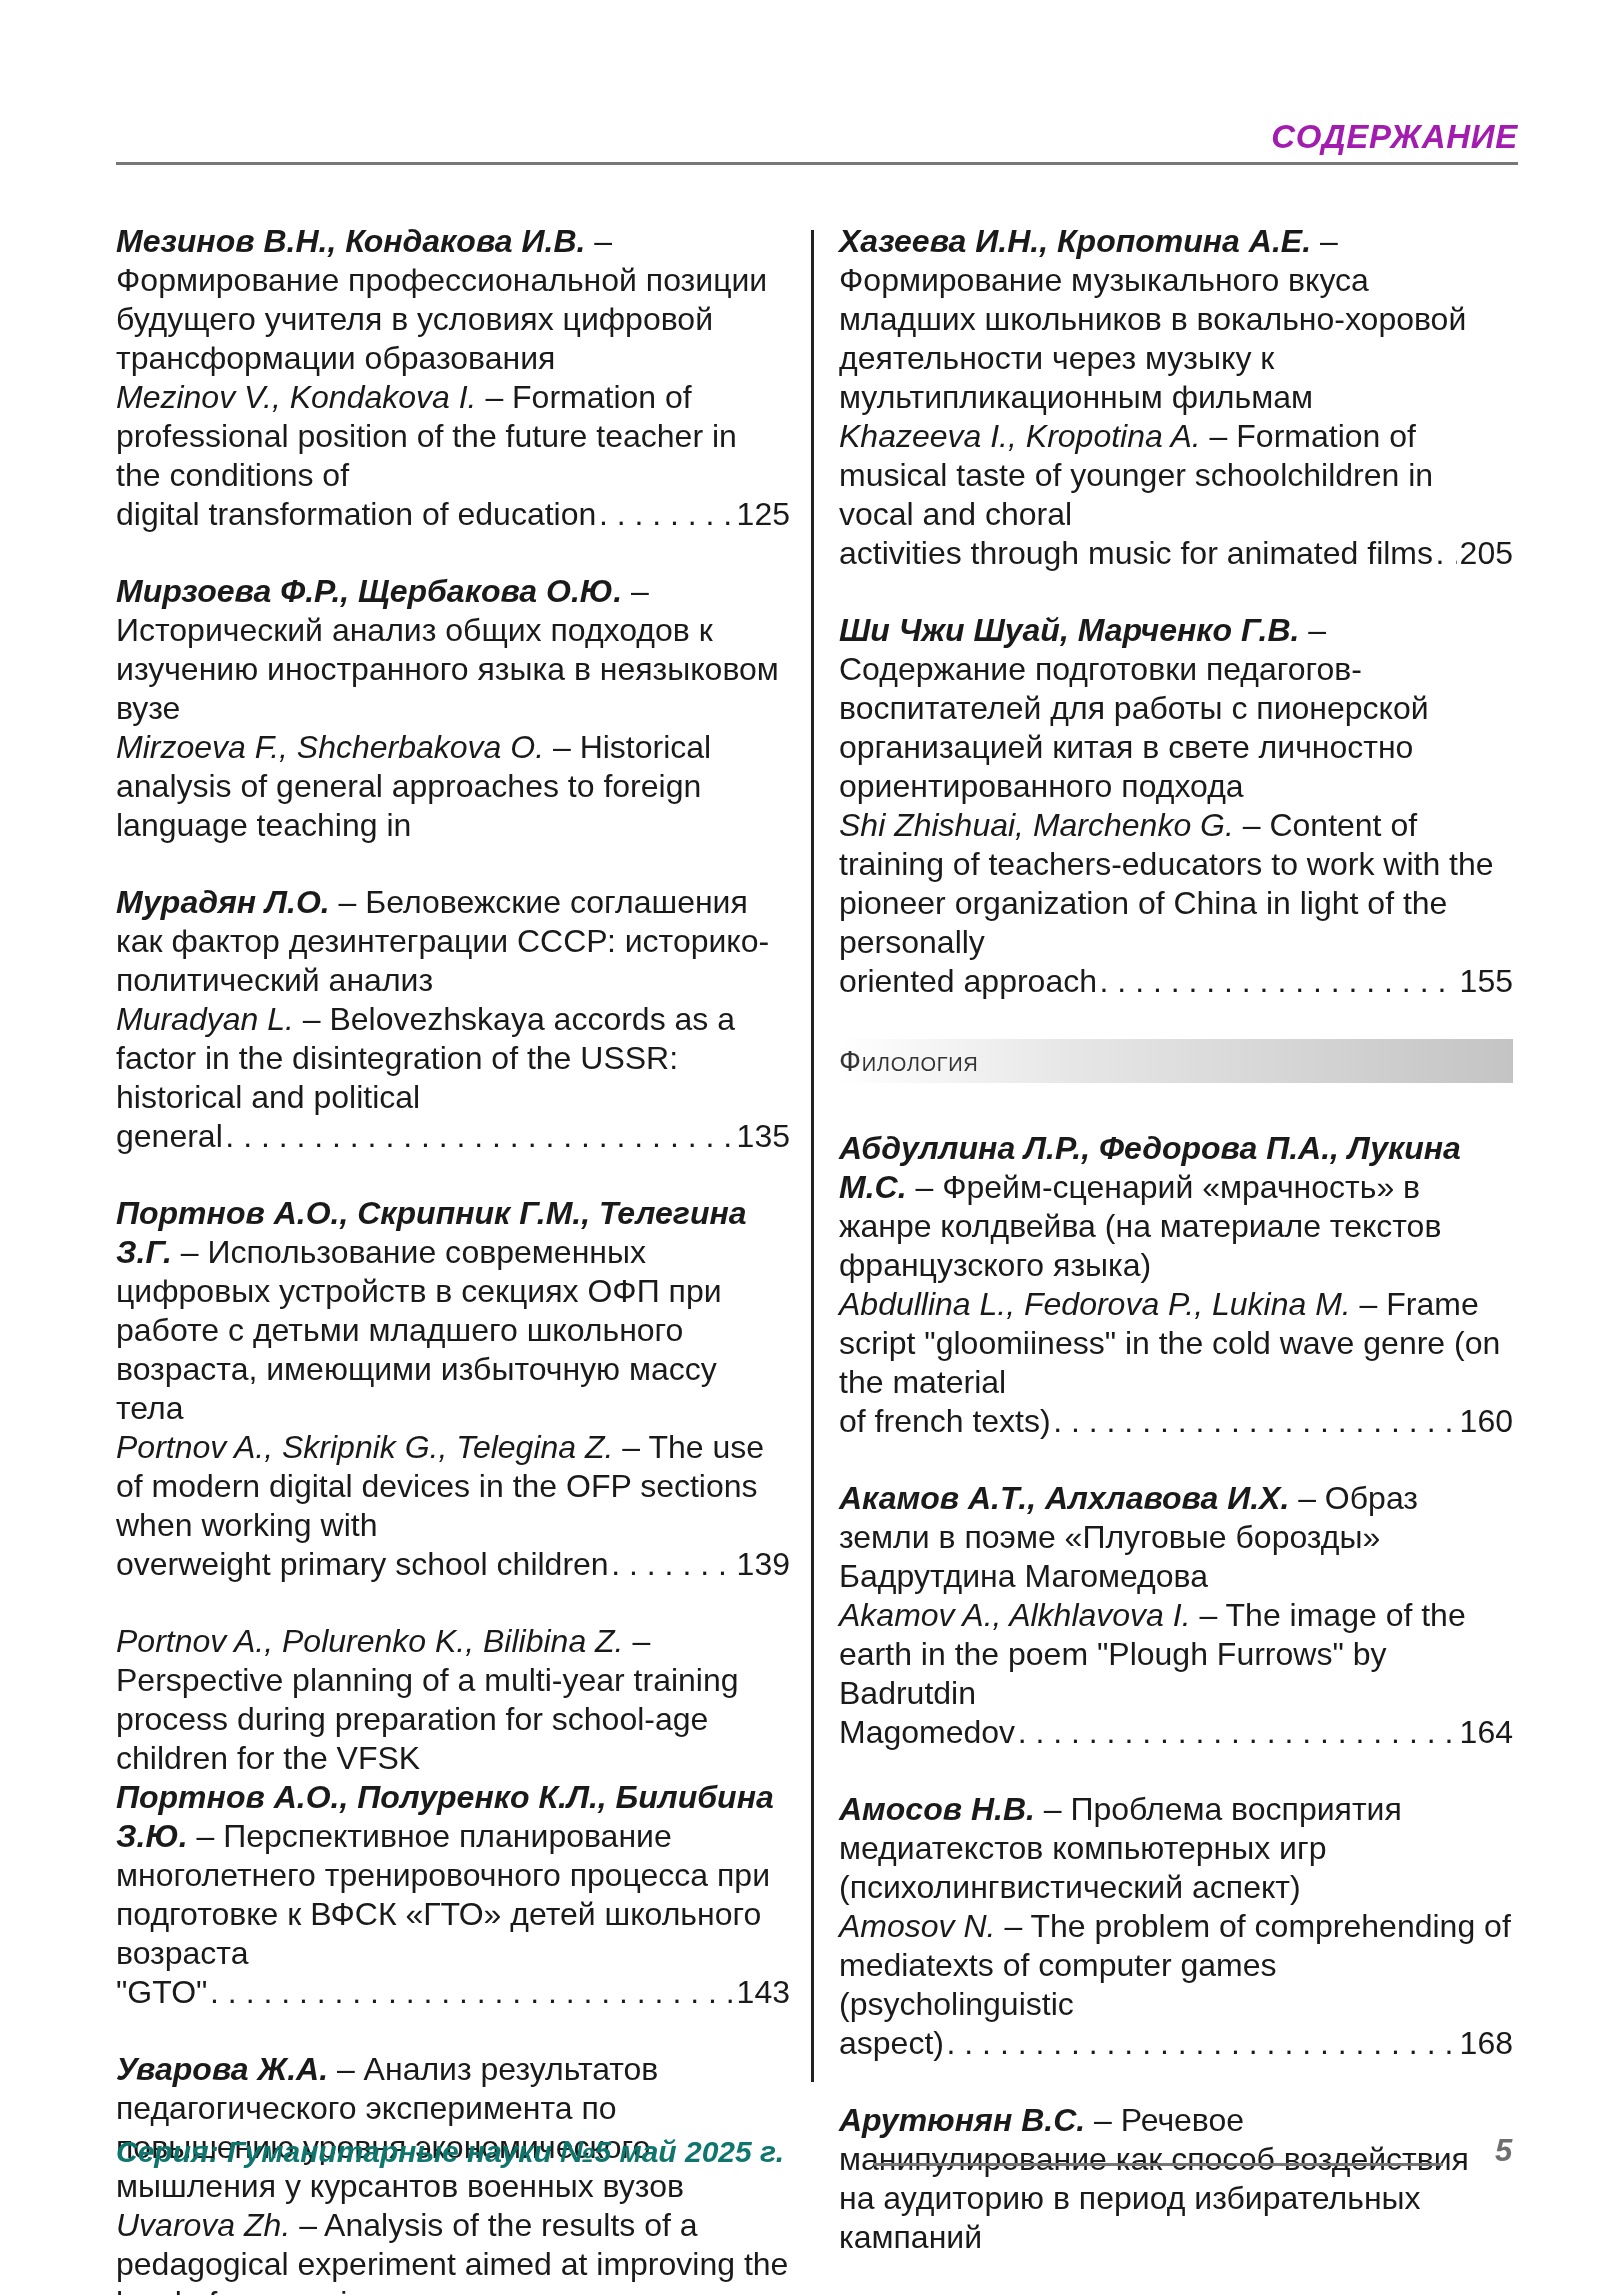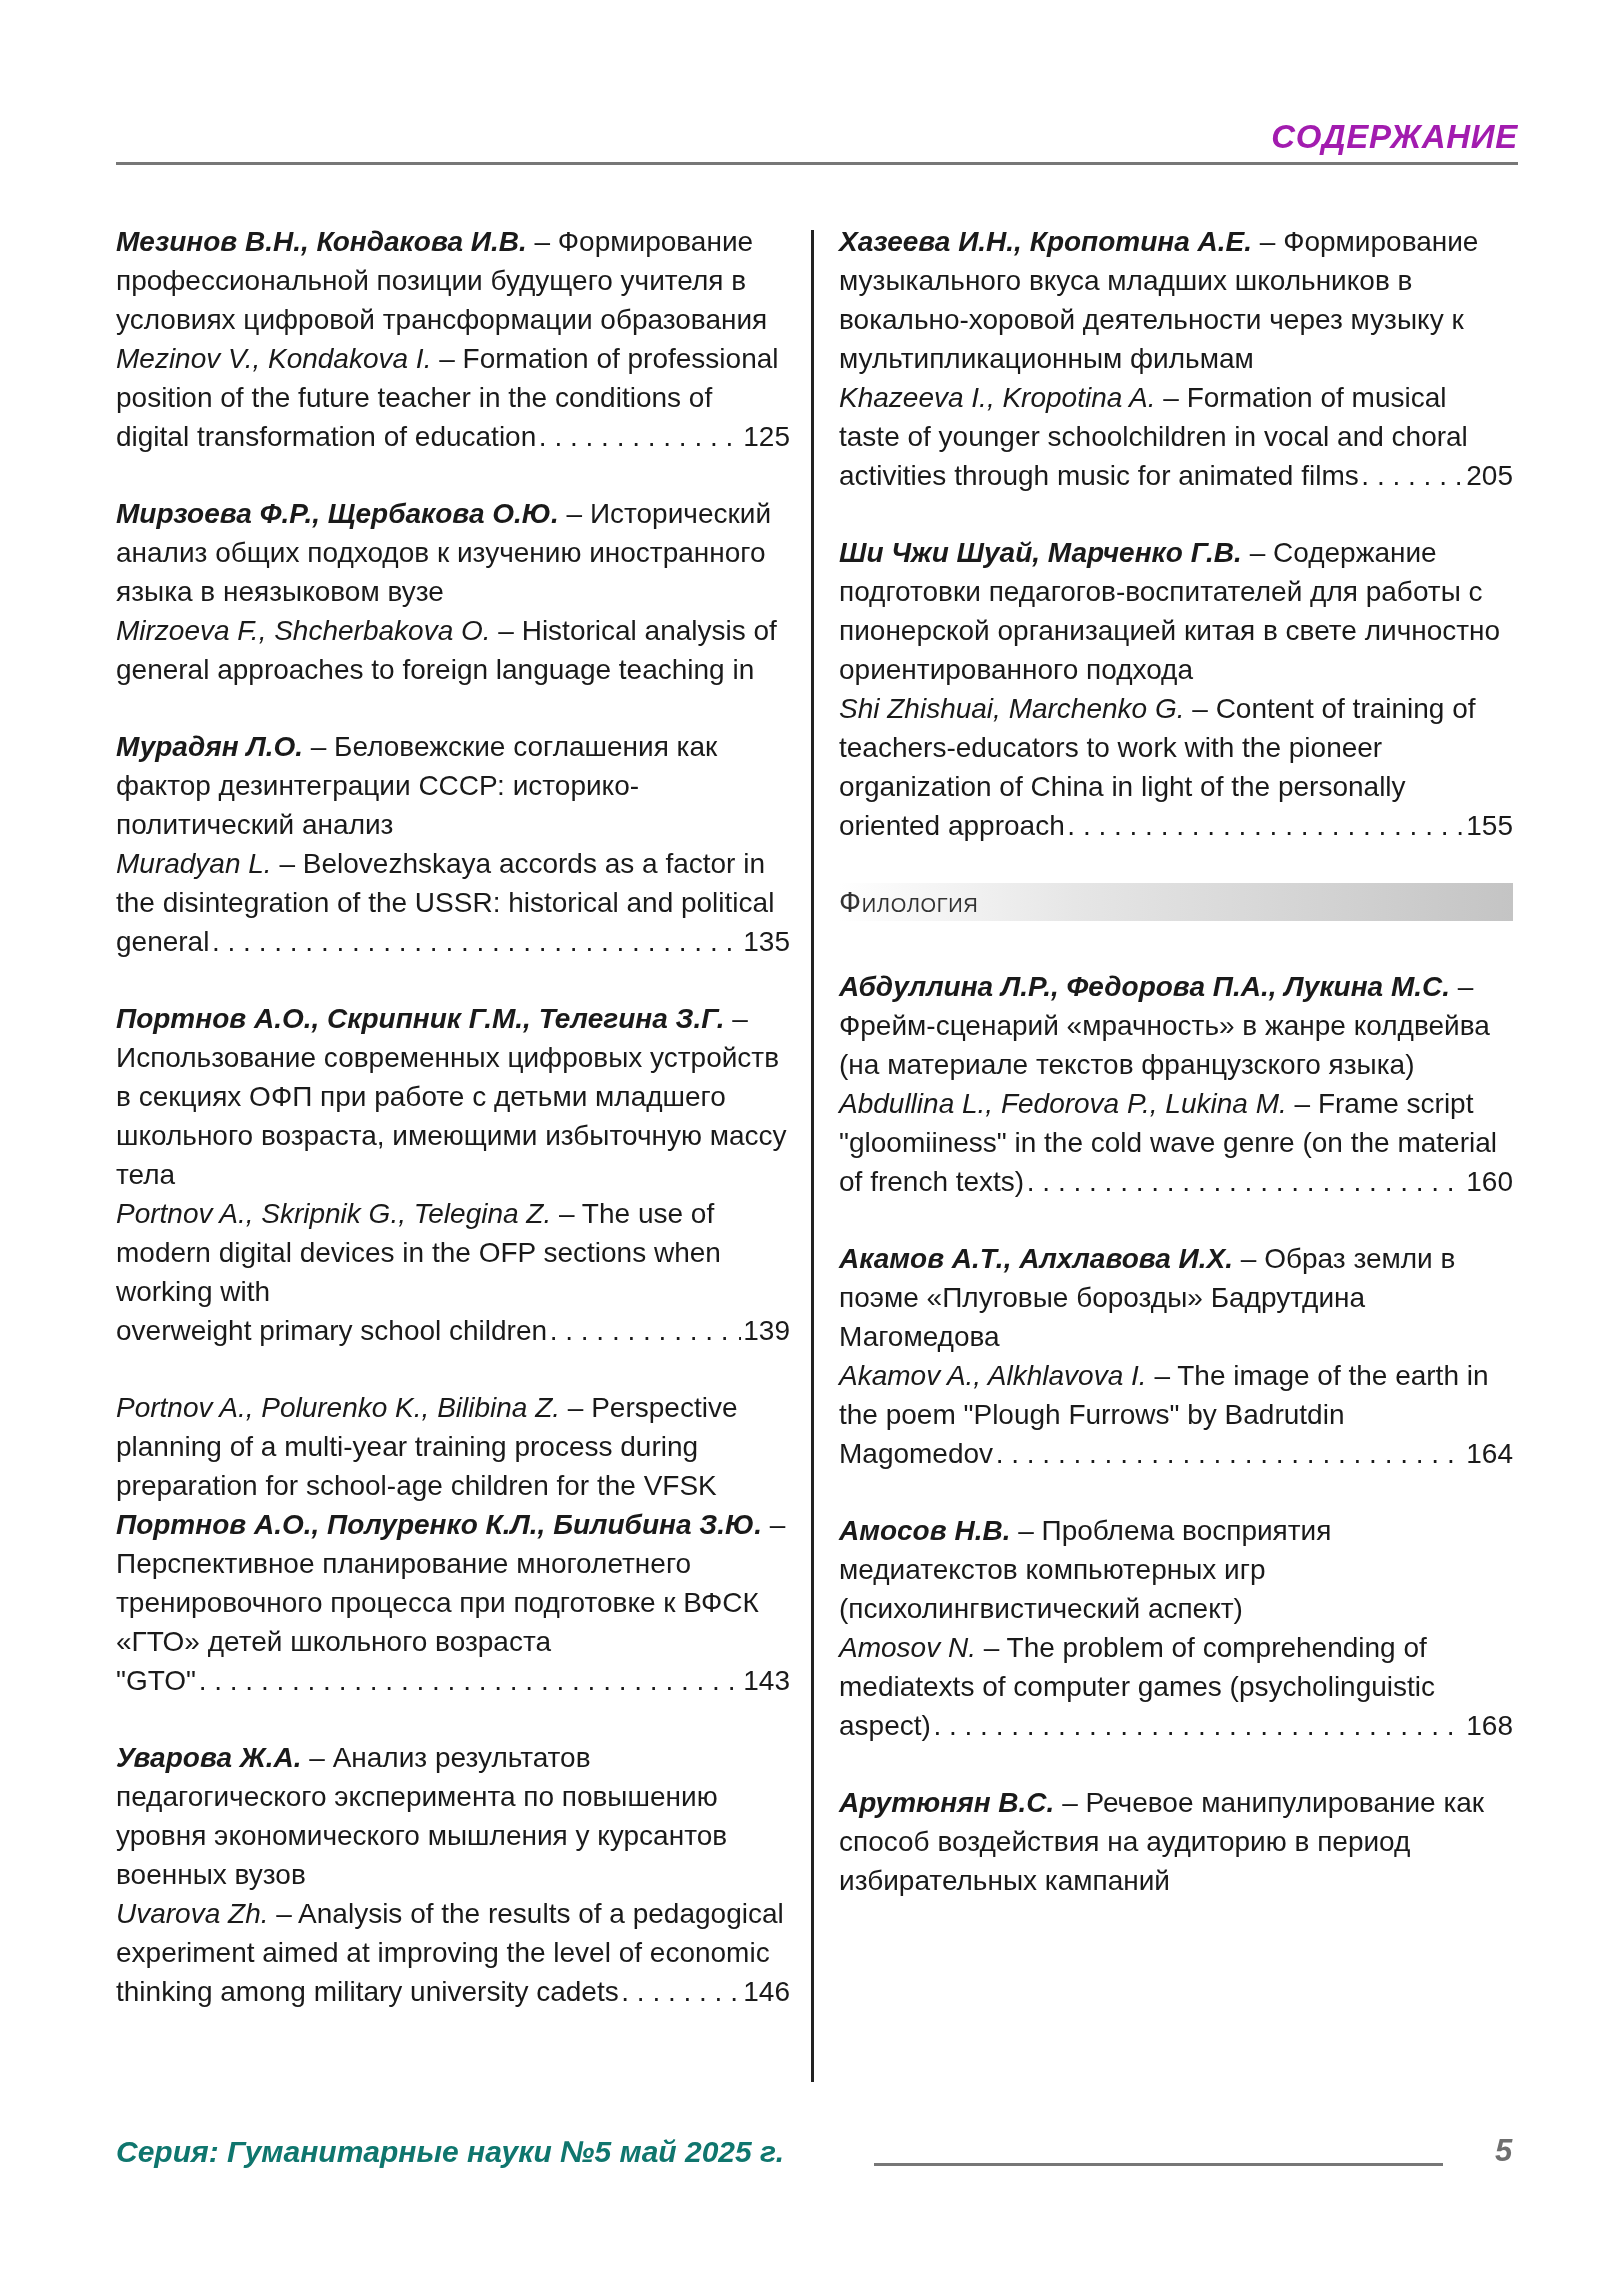--- a/index.html
+++ b/index.html
@@ -8,31 +8,31 @@
 
   .header-title { position: absolute; right: 105px; top: 118px;
     font-size: 33px; font-style: italic; font-weight: bold; color: #a21caf; letter-spacing: 0.7px; }
   .header-rule { position: absolute; left: 116px; top: 162px; width: 1402px; height: 2.6px; background: #777; }
 
   .col { position: absolute; top: 222px; width: 674px; }
   .col-left { left: 116px; }
   .col-right { left: 839px; }
   .divider { position: absolute; left: 811px; top: 230px; width: 2.6px; height: 1852px; background: #222; }
 
-  .entry { font-size: 28px; line-height: 39px; margin-bottom: 38px; }
+  .entry { font-size: 32px; line-height: 39px; margin-bottom: 38px; }
   .entry .ru-authors { font-weight: bold; font-style: italic; }
   .entry .en-authors { font-style: italic; }
   .entry p { margin: 0; }
   .toc-line { display: flex; align-items: baseline; }
   .toc-line .lead { white-space: nowrap; }
   .toc-line .dots { flex: 1; overflow: hidden; white-space: nowrap; letter-spacing: 3.9px; margin: 0 2.6px; }
   .toc-line .dots::before { content: ". . . . . . . . . . . . . . . . . . . . . . . . . . . . . . . . . . . . . . . . . . . . . . . . . . . . . . . . . . . . . . . . . . . . . . . . . . . . . . . ."; letter-spacing: 0; }
   .toc-line .page { white-space: nowrap; }
 
-  .section-bar { height: 38px; margin: 33px 0 46px 0;
+  .section-bar { height: 44px; margin: 33px 0 46px 0;
     background: linear-gradient(to right, #ffffff 0%, #e6e6e6 35%, #c4c4c4 100%);
     display: flex; align-items: center; }
   .section-bar span { font-size: 29px; font-variant: small-caps; color: #333; font-weight: 300; letter-spacing: 0.7px; }
 
   .footer-title { position: absolute; left: 116px; top: 2135px; font-size: 30px; font-style: italic;
     font-weight: bold; color: #0f766e; }
   .footer-rule { position: absolute; left: 874px; top: 2163px; width: 569px; height: 2.6px; background: #777; }
   .footer-page { position: absolute; left: 1495px; top: 2133px; font-size: 31px; font-style: italic;
     font-weight: bold; color: #6f6f6f; }
 </style>

